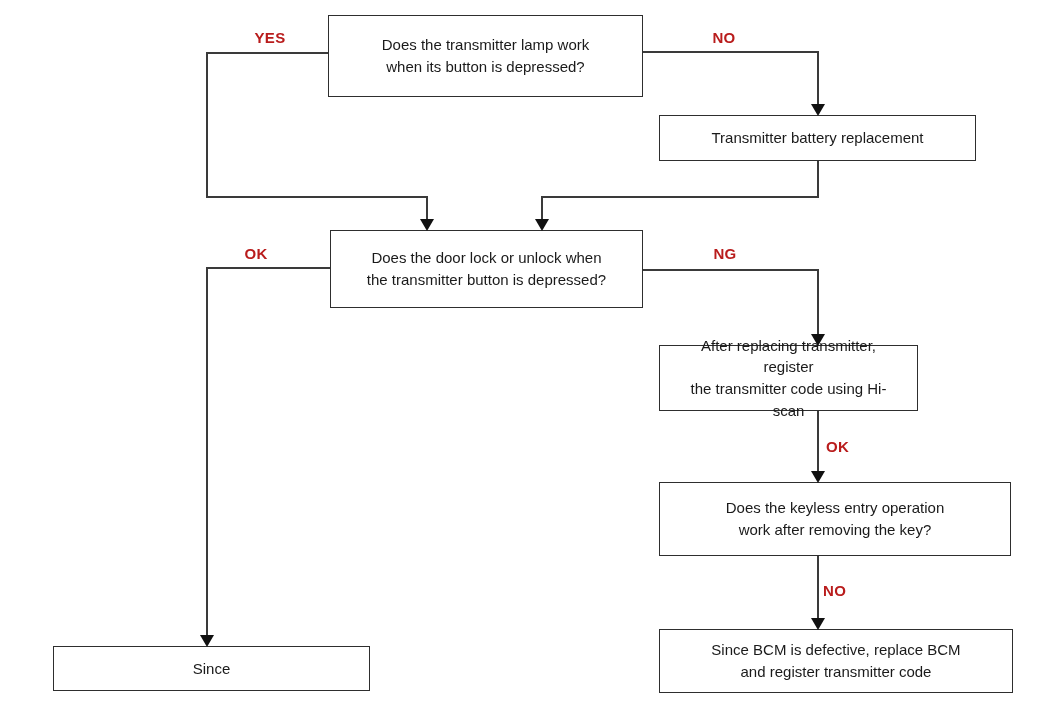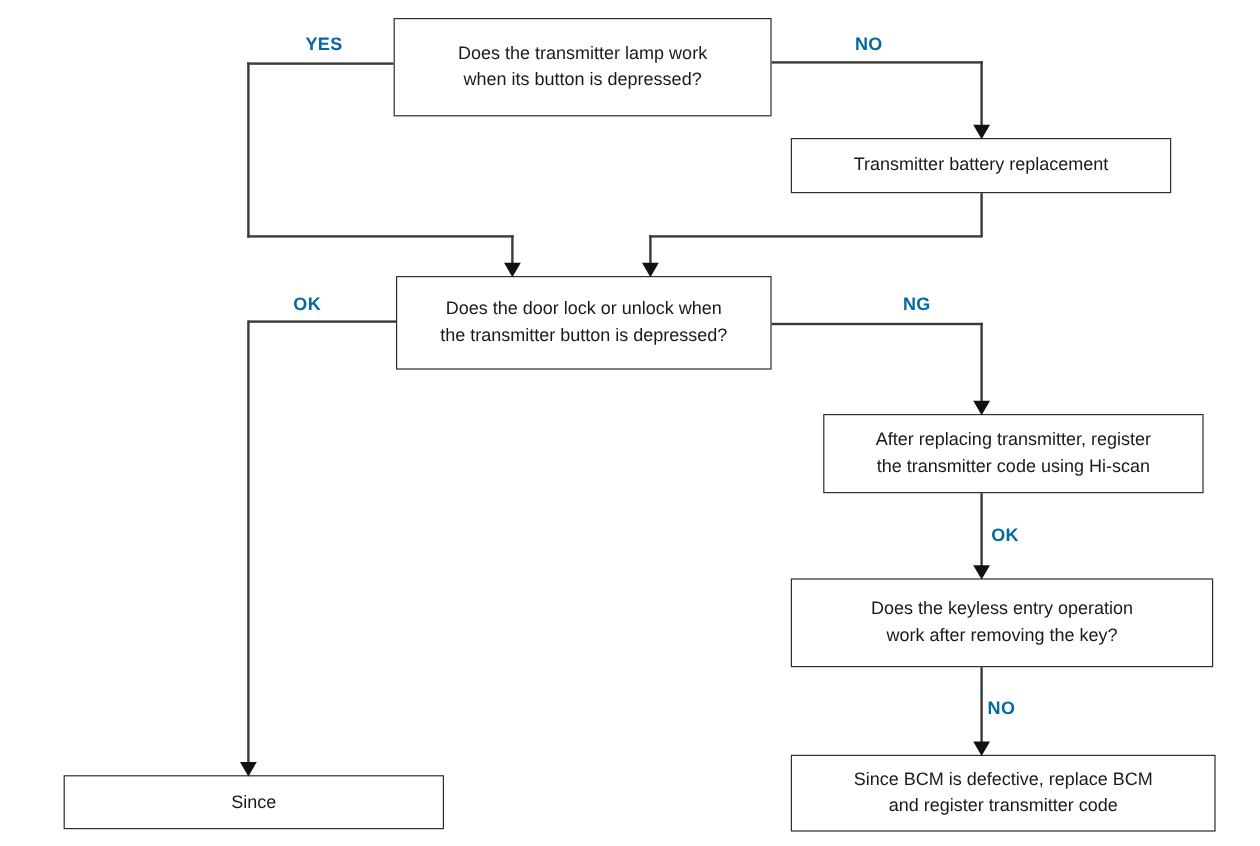--- a/index.html
+++ b/index.html
@@ -41,39 +41,39 @@
     width: 0;
     height: 0;
     border-left: 7px solid transparent;
     border-right: 7px solid transparent;
     border-top: 12px solid #111111;
   }
   .edge-label {
     position: absolute;
     font-size: 15px;
     font-weight: bold;
-    color: #0369a1;
+    color: #b91c1c;
     letter-spacing: 0.3px;
   }
   .edge-label.centered { text-align: center; width: 60px; }
 </style>
 </head>
 <body>
 
 <div id="canvas">
 
   <div class="node" style="left:328px; top:15px; width:315px; height:82px;">Does the transmitter lamp work
 when its button is depressed?</div>
 
   <div class="node" style="left:659px; top:115px; width:317px; height:46px;">Transmitter battery replacement</div>
 
   <div class="node" style="left:330px; top:230px; width:313px; height:78px;">Does the door lock or unlock when
 the transmitter button is depressed?</div>
 
-  <div class="node" style="left:659px; top:345px; width:317px; height:66px;margin-left:27px;">After replacing transmitter, register
+  <div class="node" style="left:659px; top:345px; width:259px; height:66px;">After replacing transmitter, register
 the transmitter code using Hi-scan</div>
 
   <div class="node" style="left:659px; top:482px; width:352px; height:74px;">Does the keyless entry operation
 work after removing the key?</div>
 
   <div class="node" style="left:659px; top:629px; width:354px; height:64px;">Since BCM is defective, replace BCM
 and register transmitter code</div>
 
   <div class="node" style="left:53px; top:646px; width:317px; height:45px;">Since</div>
 
@@ -105,19 +105,19 @@
 
   <div class="edge v" style="left:817px; top:556px; height:63px;"></div>
   <div class="arrowhead" style="left:811px; top:618px;"></div>
 
   <div class="edge-label centered" style="left:240px; top:29px;">YES</div>
 
   <div class="edge-label centered" style="left:694px; top:29px;">NO</div>
 
   <div class="edge-label centered" style="left:226px; top:245px;">OK</div>
 
-  <div class="edge-label centered" style="left:734px; top:245px;">NG</div>
+  <div class="edge-label centered" style="left:695px; top:245px;">NG</div>
 
   <div class="edge-label" style="left:826px; top:438px;">OK</div>
 
   <div class="edge-label" style="left:823px; top:582px;">NO</div>
 
 </div>
 
 </body></html>

